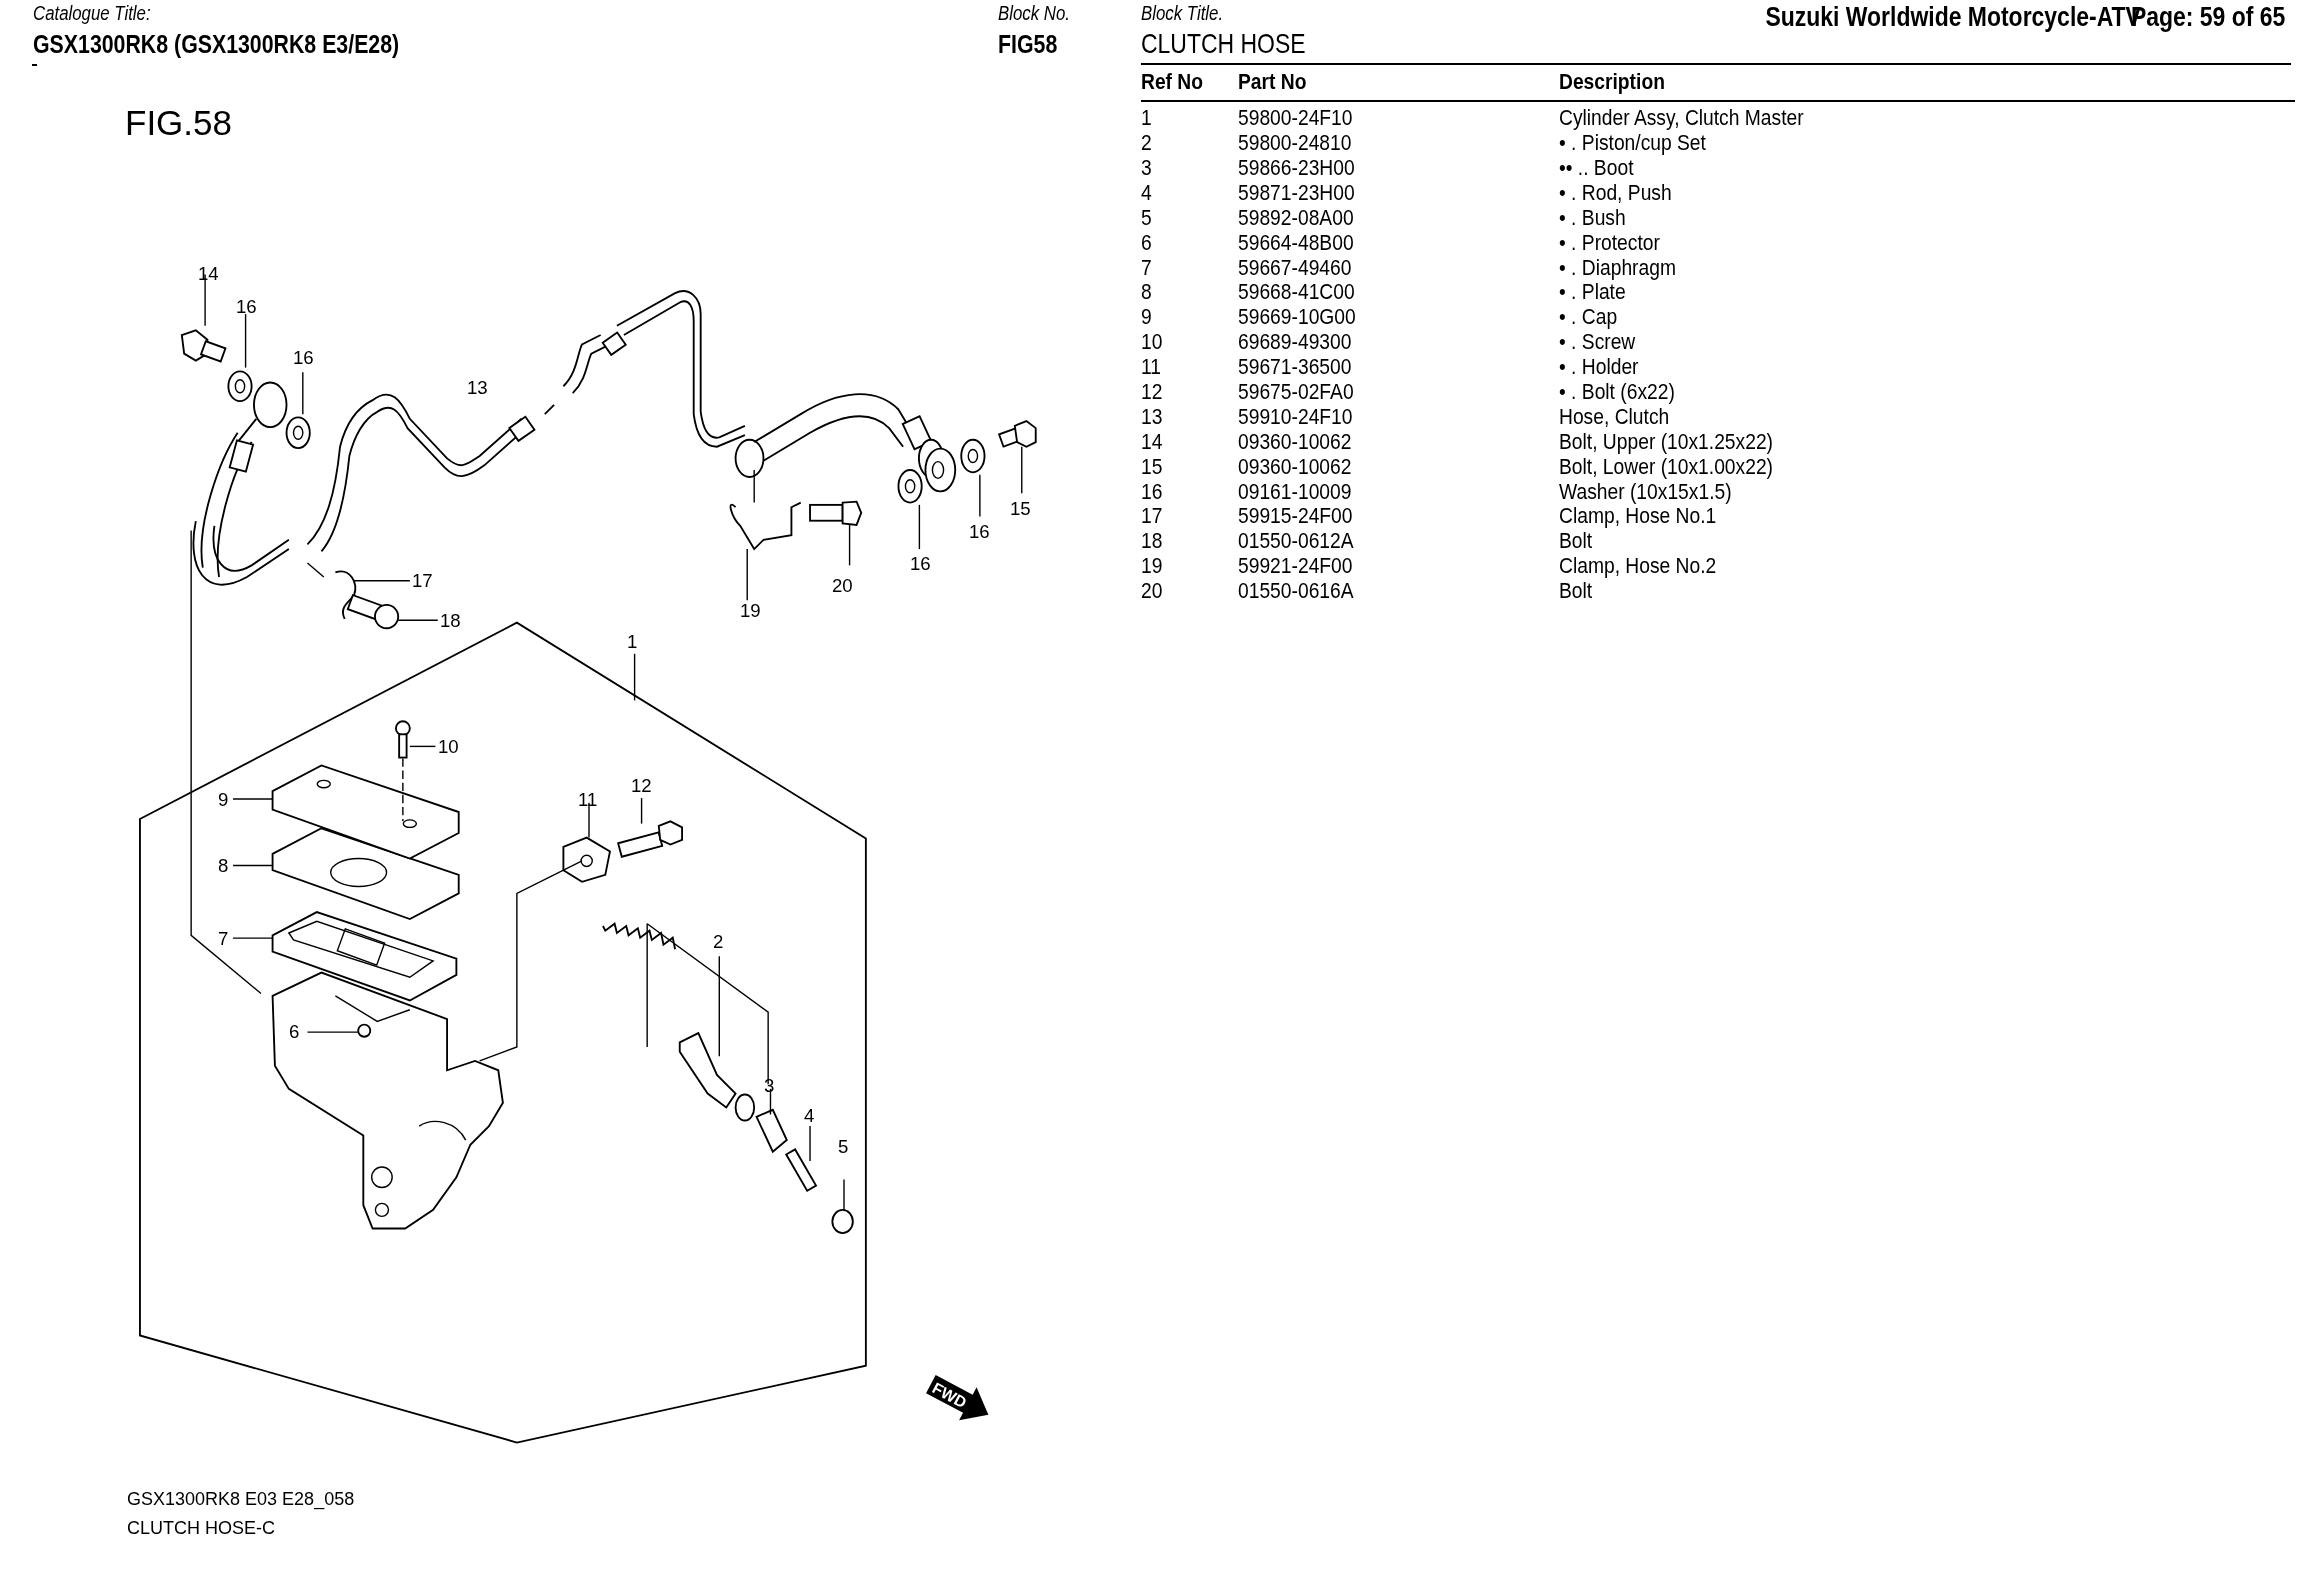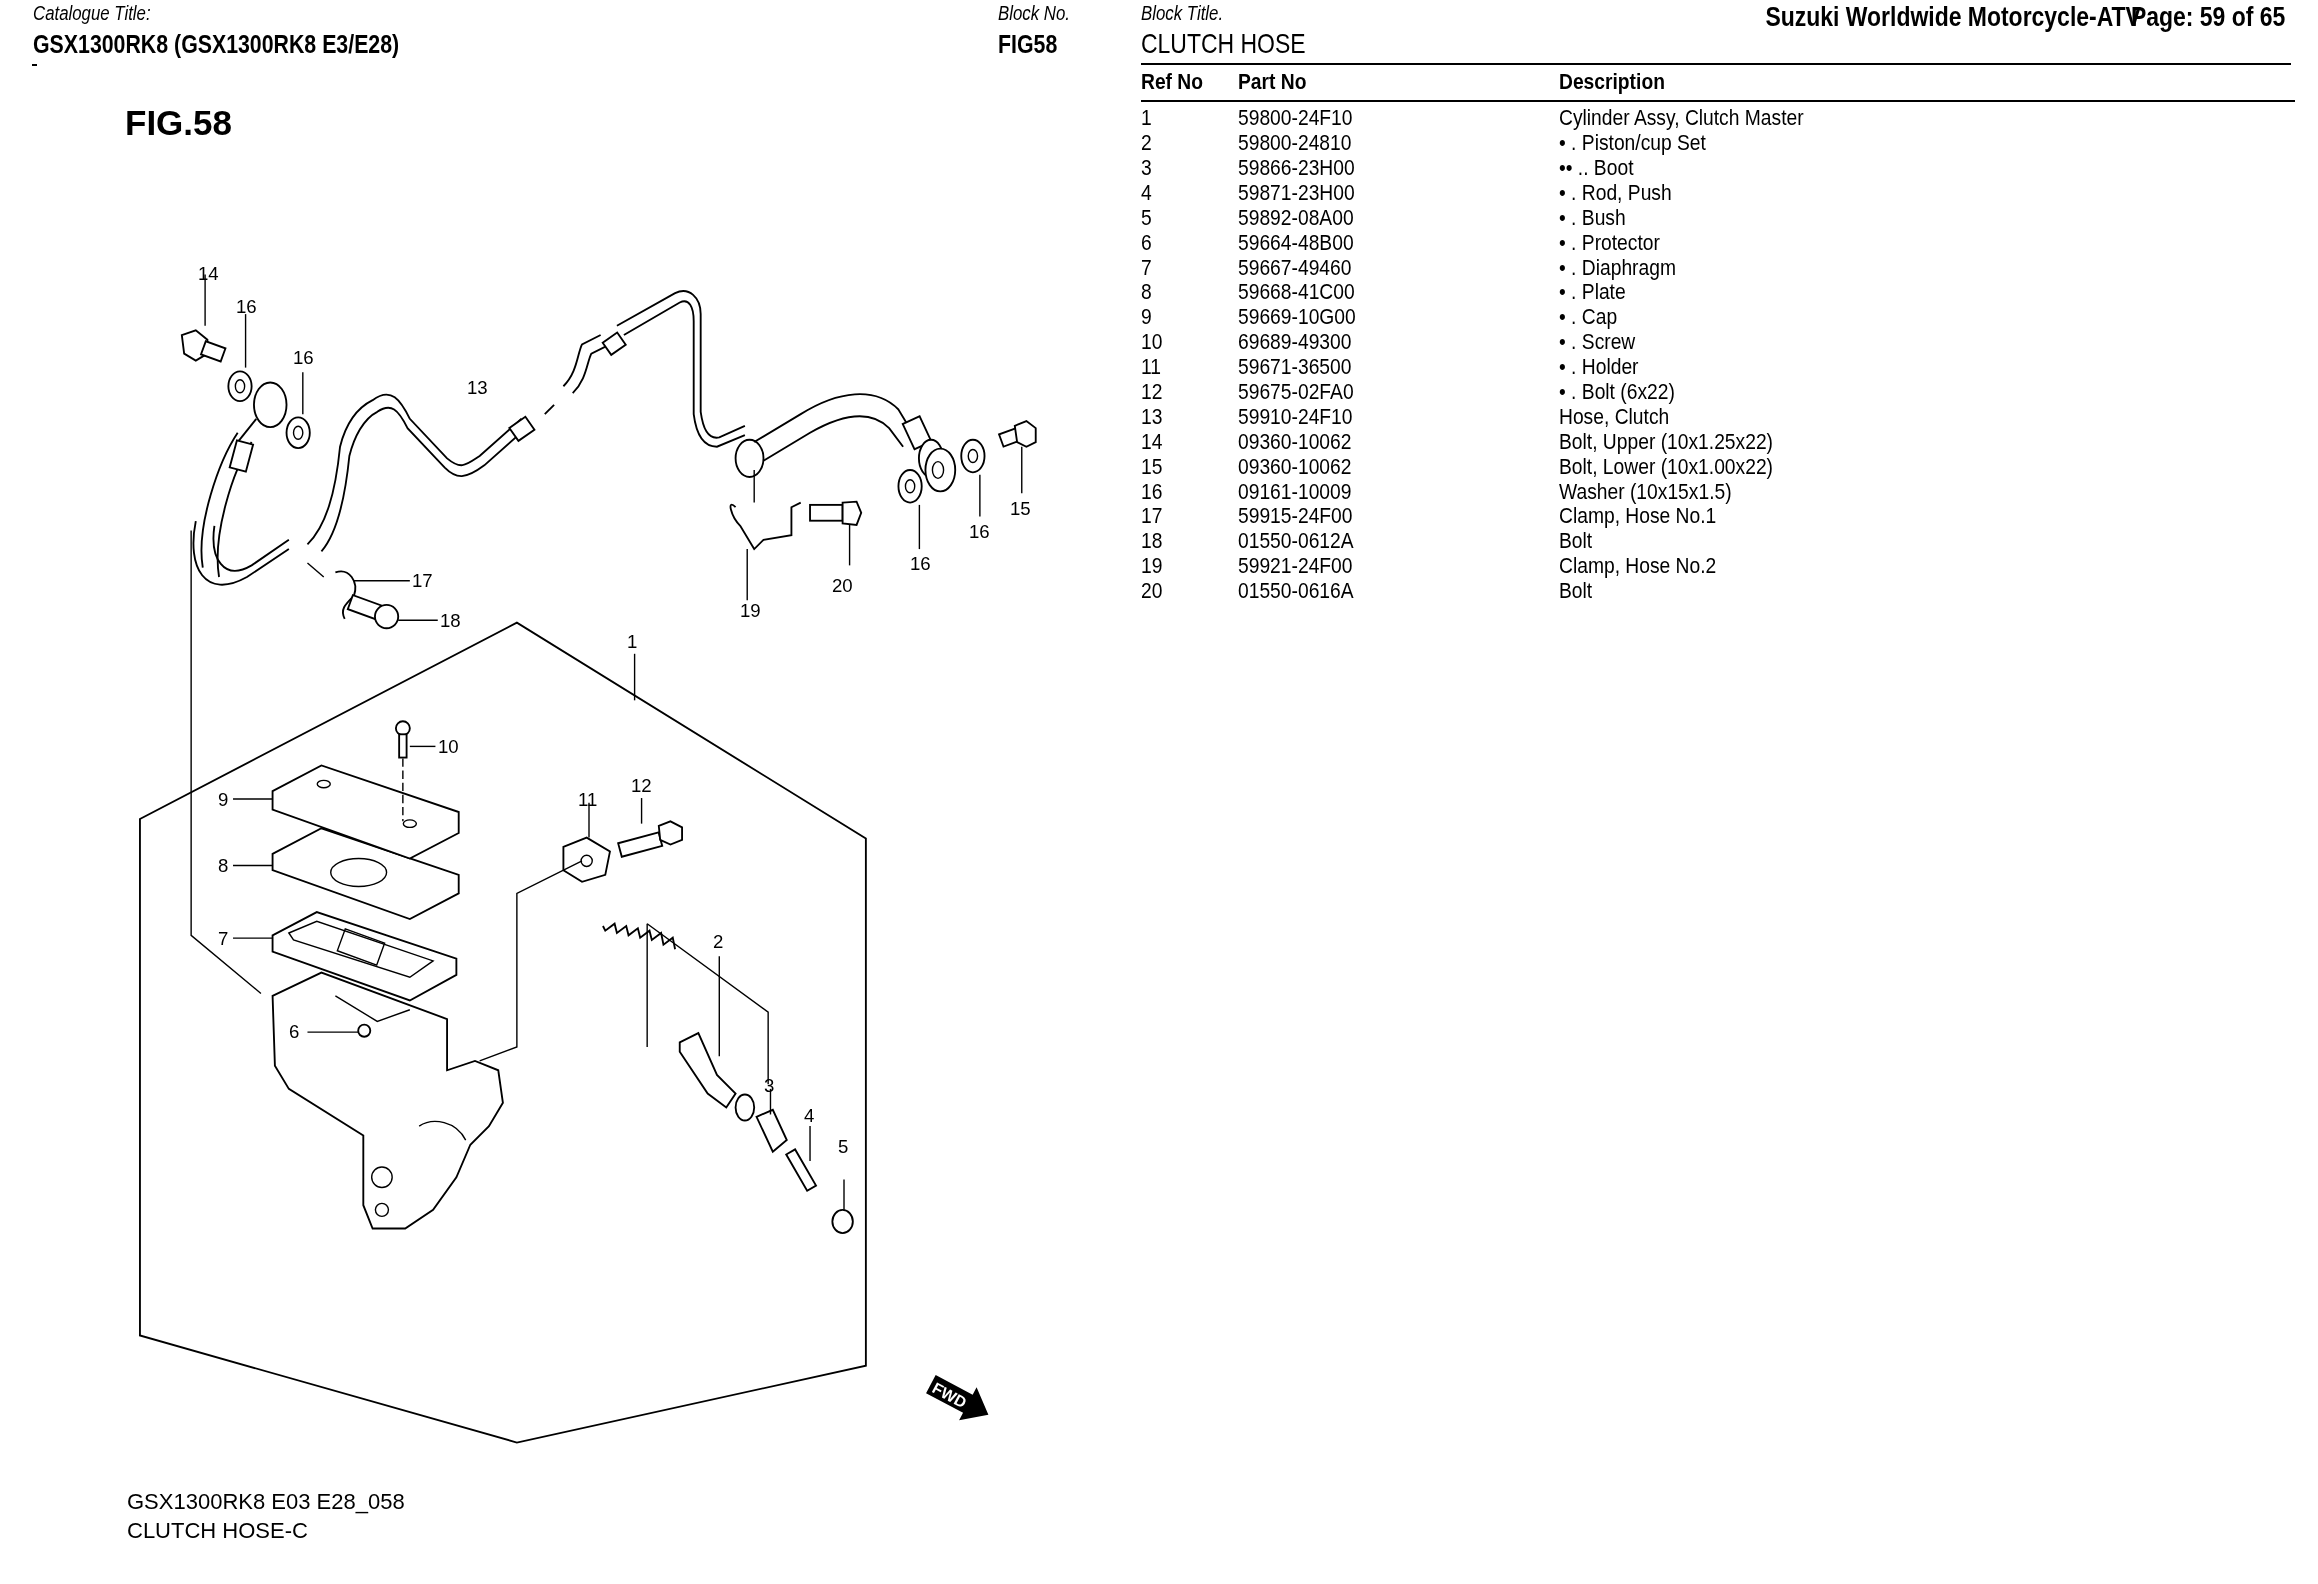--- a/index.html
+++ b/index.html
@@ -6,23 +6,23 @@
   body { width: 2319px; height: 1584px; position: relative; overflow: hidden; font-family: "Liberation Sans", sans-serif; color: #000; }
   .abs { position: absolute; white-space: nowrap; }
   .label-italic { font-style: italic; font-size: 20.5px; transform: scaleX(0.82); transform-origin: left top; }
   .big-bold { font-weight: bold; font-size: 26px; transform: scaleX(0.82); transform-origin: left top; }
   .big-normal { font-size: 28px; transform: scaleX(0.82); transform-origin: left top; }
   .hdr-right { font-weight: bold; font-size: 28px; transform: scaleX(0.82); transform-origin: right top; }
   .rule { position: absolute; background: #000; height: 2.3px; }
   .th { font-weight: bold; font-size: 21.4px; position: absolute; transform: scaleX(0.9); transform-origin: left top; }
   .row { position: absolute; left: 0; width: 2319px; height: 25px; }
   .cell { position: absolute; font-size: 21.4px; white-space: nowrap; transform: scaleX(0.9); transform-origin: left top; }
-  .fig-title { font-weight: bold; font-size: 35px; }
+  .fig-title { font-weight: normal; font-size: 35px; }
   .callout { position: absolute; font-size: 18.6px; }
-  .footer { font-size: 22px; }
+  .footer { font-size: 18px; }
   svg.diagram { position: absolute; left: 0; top: 0; }
   svg.diagram .ln { stroke: #000; stroke-width: 4; fill: none; }
   svg.diagram .thin { stroke: #000; stroke-width: 3; fill: none; }
   svg.diagram .part { stroke: #000; stroke-width: 4; fill: #fff; }
 </style>
 </head>
 <body>
 
 <div class="abs label-italic" style="left:33px; top:0.9px;">Catalogue Title:</div>
 <div class="abs big-bold" style="left:33px; top:29px;">GSX1300RK8 (GSX1300RK8 E3/E28)</div>

